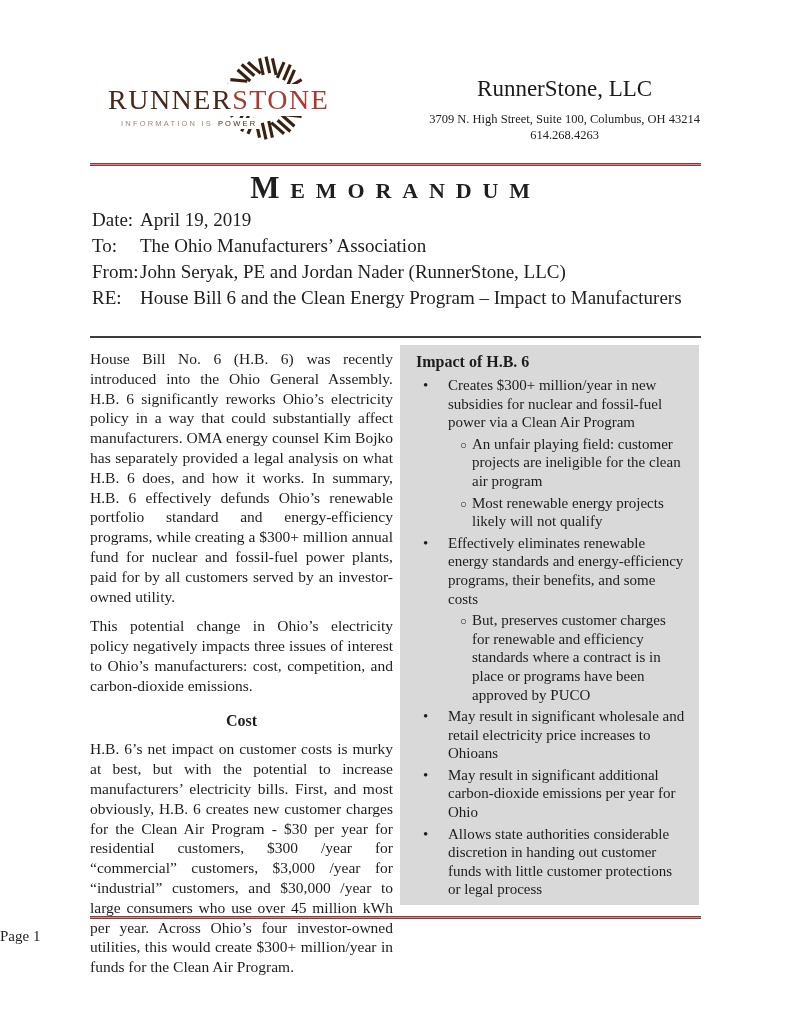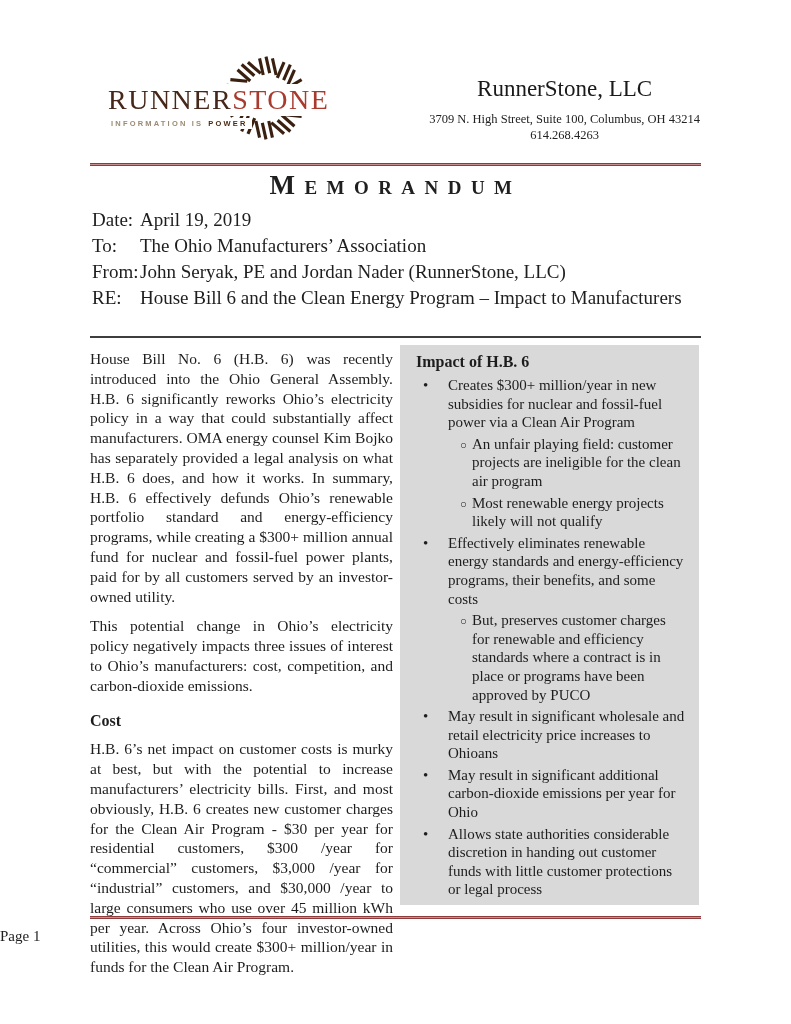--- a/index.html
+++ b/index.html
@@ -12,23 +12,23 @@
   
   .logo { position:absolute; left:108px; top:58px; width:225px; height:84px; }
   .sunburst { position:absolute; left:112px; top:-6px; width:92px; height:92px; }
   .wordmark {
     position:absolute; left:0; top:26px; z-index:2; background:#ffffff;
     font-size:28px; line-height:28px; letter-spacing:1.5px;
     color:#46281a; padding:2px 2px 2px 0; white-space:nowrap;
   }
   .wordmark .stone { color:#a93a2e; }
   .tagline {
-    position:absolute; left:3px; top:60px; z-index:2; background:#ffffff;
+    position:absolute; left:13px; top:60px; z-index:2; background:#ffffff;
     font-family:"Liberation Sans","DejaVu Sans",sans-serif;
-    font-size:7.5px; font-weight:bold; letter-spacing:2.2px;
+    font-size:7.5px; font-weight:normal; letter-spacing:2.2px;
     color:#9b8a74; padding:1px 4px 1px 0; white-space:nowrap;
   }
   .tagline .pw { color:#4a2c12; margin-left:5px; }
 
   
   .company-block { position:absolute; right:91px; top:76px; text-align:center; }
   .company-name { font-size:23px; line-height:26px; margin-bottom:9px; color:#1a1a1a; }
   .company-address, .company-phone { font-size:12.5px; line-height:16px; color:#222; }
 
   
@@ -37,34 +37,34 @@
     height:3px;
     background:linear-gradient(to bottom,#8e3b3b 0 34%,#c98f8f 34% 66%,#8e3b3b 66% 100%);
   }
   .rule.r1 { top:163px; }
   .rule.dark { top:336px; height:2px; background:#3d3d3d; }
   .rule.r3 { top:916px; }
 
   
   .memo-title {
     position:absolute; left:0; right:0; top:170px; text-align:center;
-    font-variant:small-caps; font-weight:bold; font-size:27px;
+    font-variant:small-caps; font-weight:bold; font-size:31px;
     letter-spacing:0.35em; color:#1f1f1f;
   }
   .fields { position:absolute; left:92px; top:211px; width:610px; }
   .frow { display:flex; margin-bottom:8px; font-size:19px; line-height:18px; }
   .flabel { width:48px; flex:0 0 48px; }
 
   
   .left-col {
     position:absolute; left:90px; top:344px; width:303px;
     font-size:15.5px; line-height:19.8px; text-align:justify; color:#1d1d1d;
   }
   .left-col p { margin:5px 0 10px 0; }
-  .cost-h { font-weight:bold; font-size:16px; margin:15px 0 9px 0; text-align:left; }
+  .cost-h { font-weight:bold; font-size:16px; margin:15px 0 9px 0; text-align:center; }
 
   
   .sidebar {
     position:absolute; left:400px; top:345px; width:299px; height:560px;
     background:#d9d9d9; box-sizing:border-box; padding:7px 12px 8px 16px;
     font-size:15px; line-height:18.6px; color:#1d1d1d; overflow:hidden;
   }
   .sb-title { font-weight:bold; font-size:16px; line-height:20px; margin-bottom:4px; }
   .si { position:relative; padding-left:32px; margin-bottom:3px; }
   .si .mk { position:absolute; left:7px; top:0; }

